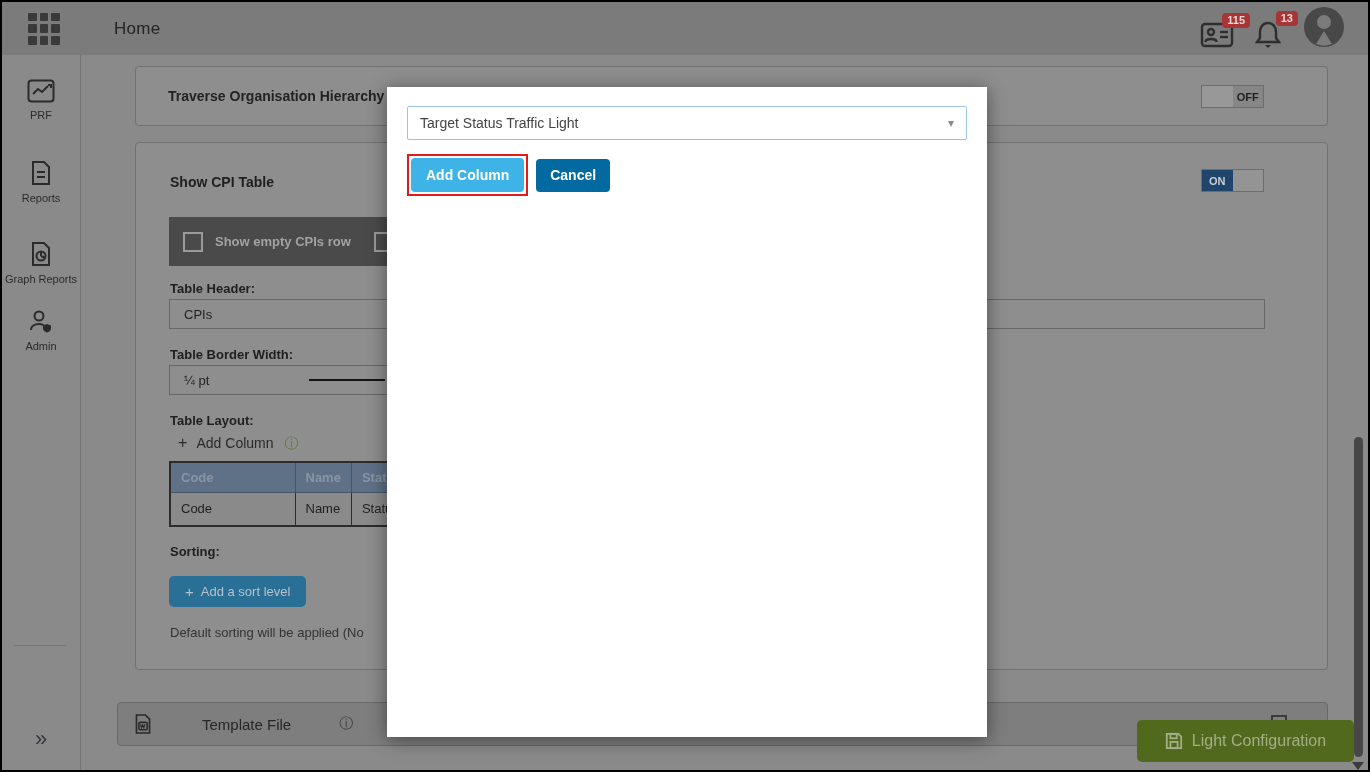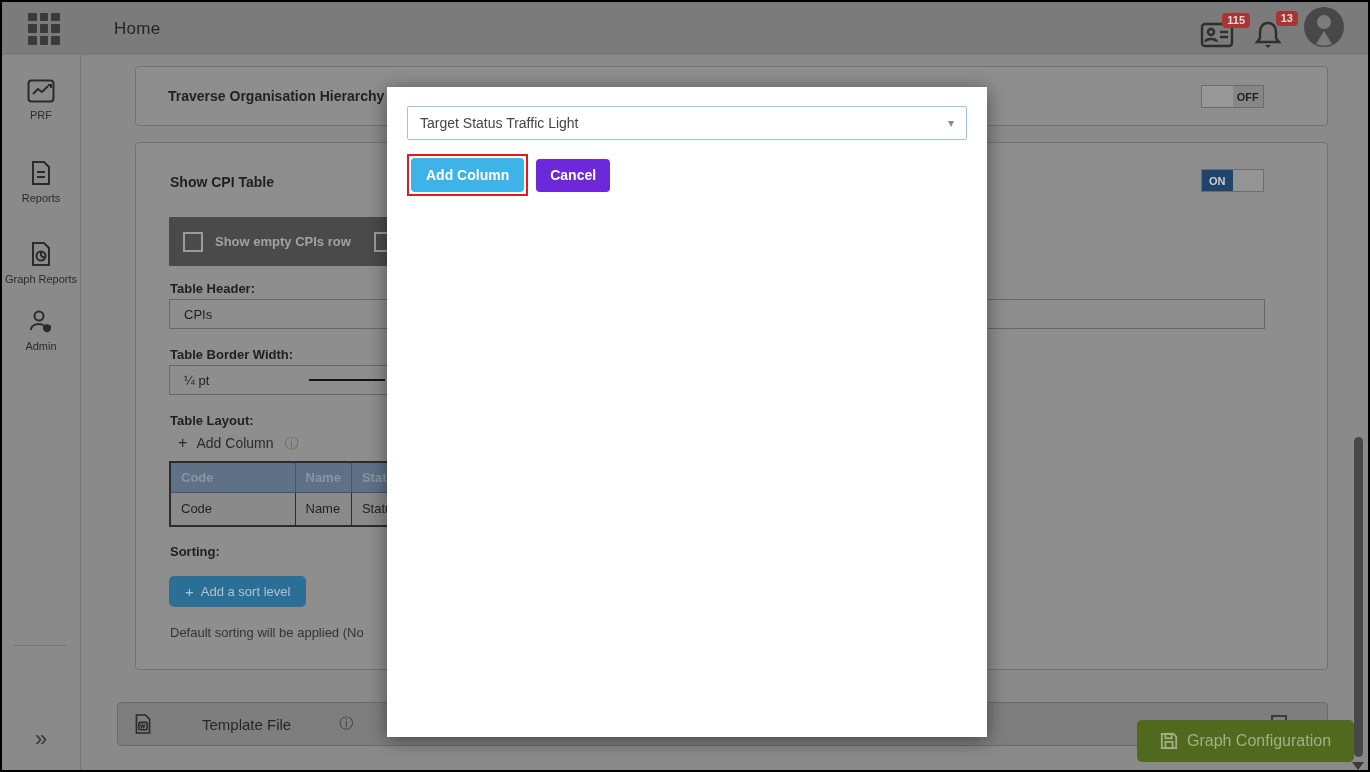--- a/index.html
+++ b/index.html
@@ -92,21 +92,21 @@
   .close-icon { width:20px; height:20px; border:2px solid #333; color:#333; font-size:13px;
     font-weight:bold; display:flex; align-items:center; justify-content:center; cursor:pointer; line-height:1; }
   .modal-body { padding:19px 20px; }
   .dropdown { width:560px; height:34px; border:1px solid #9ec3e6; border-radius:2px;
     display:flex; align-items:center; padding:0 12px; font-size:14px; color:#444; cursor:pointer; }
   .dropdown .caret { margin-left:auto; color:#8b8b8b; font-size:12px; }
   .btn-row { display:flex; align-items:center; margin-top:14px; }
   .red-wrap { border:2px solid var(--highlight-red); padding:2px; background:#fff; }
   .btn-add { background:var(--accent-blue); color:#fff; border:none; border-radius:4px;
     padding:0 15px; height:34px; font-size:14px; font-weight:bold; cursor:pointer; font-family:inherit; }
-  .btn-cancel { background:#6d28d9; color:#fff; border:none; border-radius:4px; margin-left:8px;
+  .btn-cancel { background:#0369a1; color:#fff; border:none; border-radius:4px; margin-left:8px;
     padding:0 14px; height:33px; font-size:14px; font-weight:bold; cursor:pointer; font-family:inherit; }
 </style>
 </head>
 <body>
 
 <div class="topbar">
   <div class="grid-icon">
     <span></span>
       <span></span>
       <span></span>
@@ -268,21 +268,21 @@
   <span class="info-dark">ⓘ</span>
   <span class="tpl-expand"></span>
 </div>
 
 <button class="save-btn">
   <svg width="18" height="18" viewBox="0 0 20 20" fill="none" stroke="currentColor" stroke-width="2">
     <path d="M2 2 h13 l3 3 v13 h-16 z"></path>
     <rect x="6" y="11" width="8" height="7"></rect>
     <rect x="6" y="2" width="7" height="5"></rect>
   </svg>
-  <span>Graph Configuration</span>
+  <span>Light Configuration</span>
 </button>
 
 <div class="scroll-thumb"></div>
 <div class="scroll-arrow"></div>
 
 <div class="modal">
   <div class="modal-body">
     <div class="dropdown">
       <span>Target Status Traffic Light</span>
       <span class="caret">▾</span>

